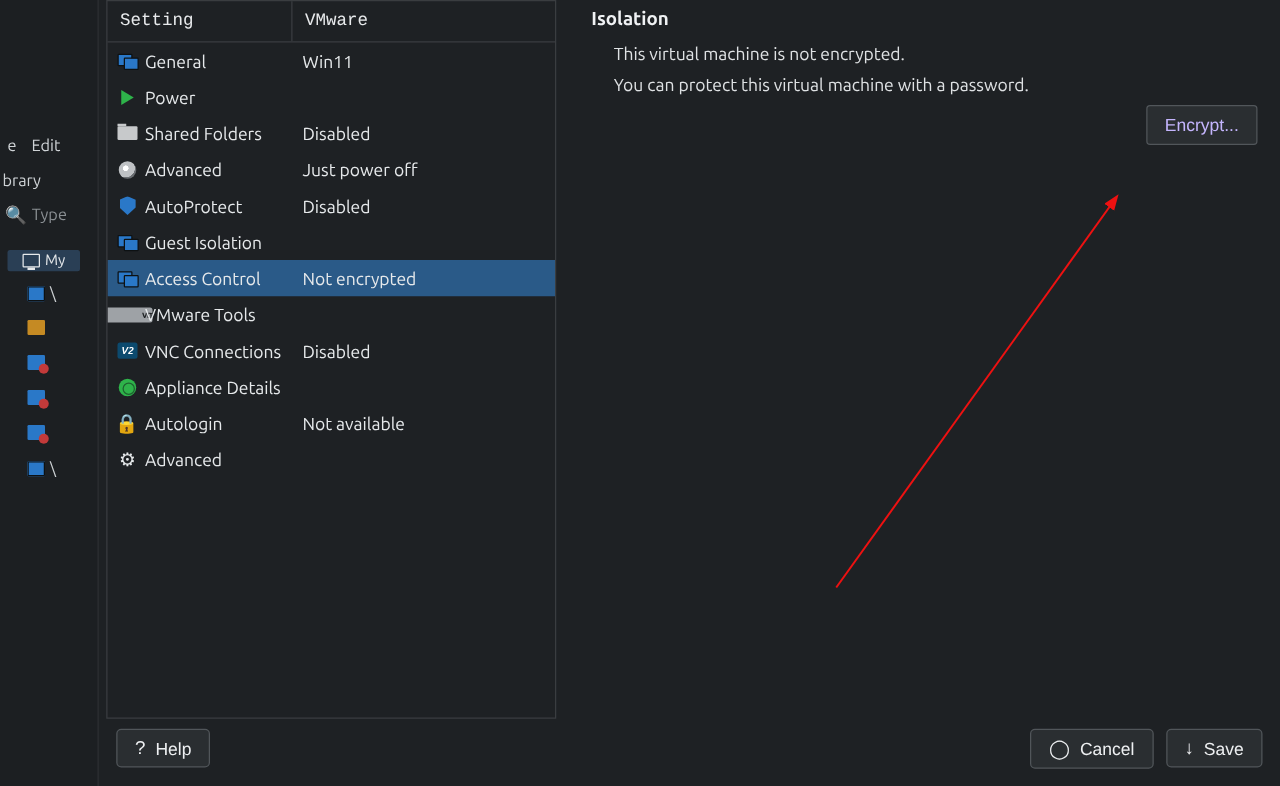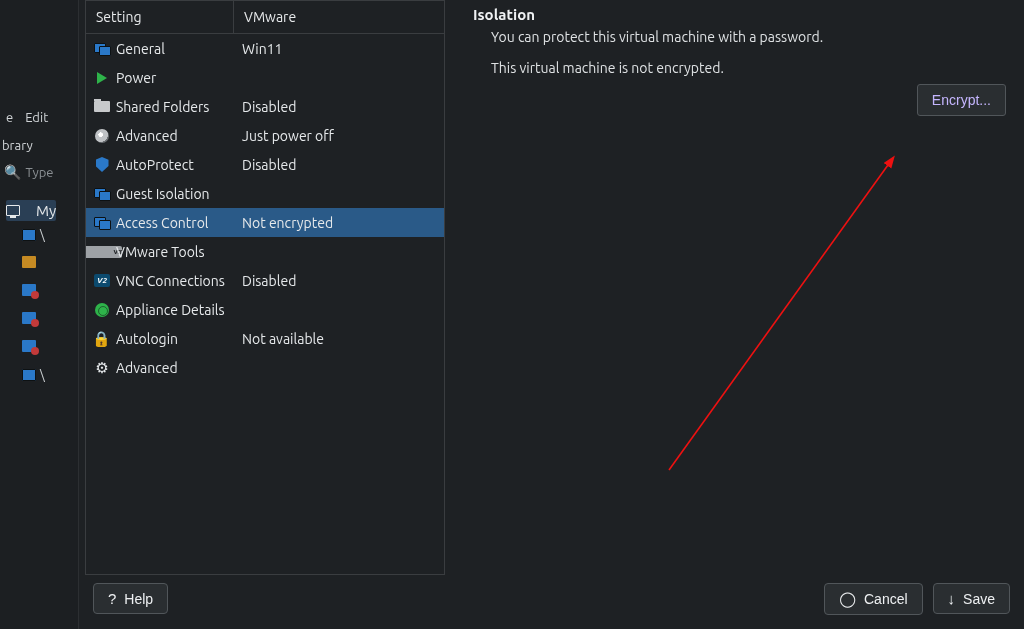--- a/index.html
+++ b/index.html
@@ -10,21 +10,21 @@
   .bg-sidebar {
     position: absolute; left: 0; top: 0; width: 80px; height: 629px;
     background: #1c1f22;
     border-right: 1px solid #2a2d30;
     overflow: hidden;
   }
   .bg-menubar { padding: 6px 6px; color: #cfd3d6; font-size: 13px; display: flex; gap: 12px; margin-top: 4px; }
   .bg-topband { position: absolute; left: 0; top: 0; width: 1024px; height: 46px; background: #0d0f10; }
   .bg-library-label { position: absolute; left: 0; top: 138px; font-size: 13px; color: #cfd3d6; padding-left: 2px; }
   .bg-search { position: absolute; left: 4px; top: 164px; font-size: 13px; color: #8a8f93; display: flex; align-items: center; gap: 4px; }
-  .bg-mycomp { position: absolute; left: 6px; top: 200px; font-size: 15px; color: #e6e9eb; display: flex; align-items: center; gap: 16px; background: #2a3f55; padding: 2px 0; border-radius: 2px; }
+  .bg-mycomp { position: absolute; left: 6px; top: 200px; font-size: 12px; color: #e6e9eb; display: flex; align-items: center; gap: 4px; background: #2a3f55; padding: 2px 12px; border-radius: 2px; }
   .bg-vm-item { position: absolute; left: 22px; font-size: 13px; color: #cfd3d6; display: flex; align-items: center; gap: 4px; }
   .vm-icon-blue { width: 14px; height: 12px; background: #2a78c8; border-radius: 1px; box-shadow: 0 0 0 1px #0d1113 inset; }
   .vm-icon-blue-err { width: 14px; height: 12px; background: #2a78c8; border-radius: 1px; position: relative; }
   .vm-icon-blue-err::after { content: ""; position: absolute; right: -3px; bottom: -3px; width: 8px; height: 8px; background: #c23a3a; border-radius: 50%; }
   .vm-icon-amber { width: 14px; height: 12px; background: #c58a23; border-radius: 1px; }
 
   .bg-rightstrip { position: absolute; right: 0; top: 0; width: 22px; height: 629px; background: #0d0f10; }
   .bg-rightcheck { position: absolute; right: 4px; top: 68px; color: #cfd3d6; font-size: 14px; }
   .bg-rightpanel { position: absolute; right: 0; top: 115px; width: 18px; height: 480px; background: #1a1c1e; }
 
@@ -38,21 +38,21 @@
   .dialog-body { position: absolute; left: 0; top: 0; right: 0; bottom: 46px; display: flex; }
 
   .settings-list {
     margin: 0 0 0 6px;
     width: 360px;
     border: 1px solid #3a3d40;
     display: flex; flex-direction: column;
     background: #1e2124;
     height: 575px;
   }
-  .settings-header { display: flex; border-bottom: 1px solid #3a3d40; font-size: 14px; color: #e8eaec; }
+  .settings-header { display: flex; border-bottom: 1px solid #3a3d40; font-size: 14px; color: #e8eaec; font-family: Liberation Mono, monospace; }
   .settings-header .col1 { width: 148px; padding: 8px 10px; border-right: 1px solid #3a3d40; }
   .settings-header .col2 { flex: 1; padding: 8px 10px; }
   .settings-rows { flex: 1; overflow: hidden; }
   .srow { display: flex; font-size: 14px; color: #e6e9eb; height: 29px; align-items: center; cursor: pointer; }
   .srow .c1 { width: 148px; padding: 0 4px 0 8px; display: flex; align-items: flex-end; gap: 6px; white-space: nowrap; overflow: hidden; }
   .srow .c2 { flex: 1; padding: 0 8px; white-space: nowrap; overflow: hidden; }
   .srow.sel { background: #2a5a88; }
   .sicon { width: 16px; height: 16px; display: inline-flex; align-items: center; justify-content: center; font-size: 13px; flex-shrink: 0; }
 
   
@@ -276,22 +276,22 @@
                 <span>Advanced</span>
               </div>
             <div class="c2"></div>
           </div>
 
         </div>
       </div>
 
       <div class="detail">
         <h3>Isolation</h3>
+        <p>This virtual machine is not encrypted.</p>
         <p style="margin-top:4px;">You can protect this virtual machine with a password.</p>
-        <p>This virtual machine is not encrypted.</p>
         <button class="encrypt-btn">Encrypt...</button>
       </div>
 
     </div>
 
     <div class="btnrow">
       <button class="btn">
         <span class="bi">?</span>
         <span>Help</span>
       </button>

